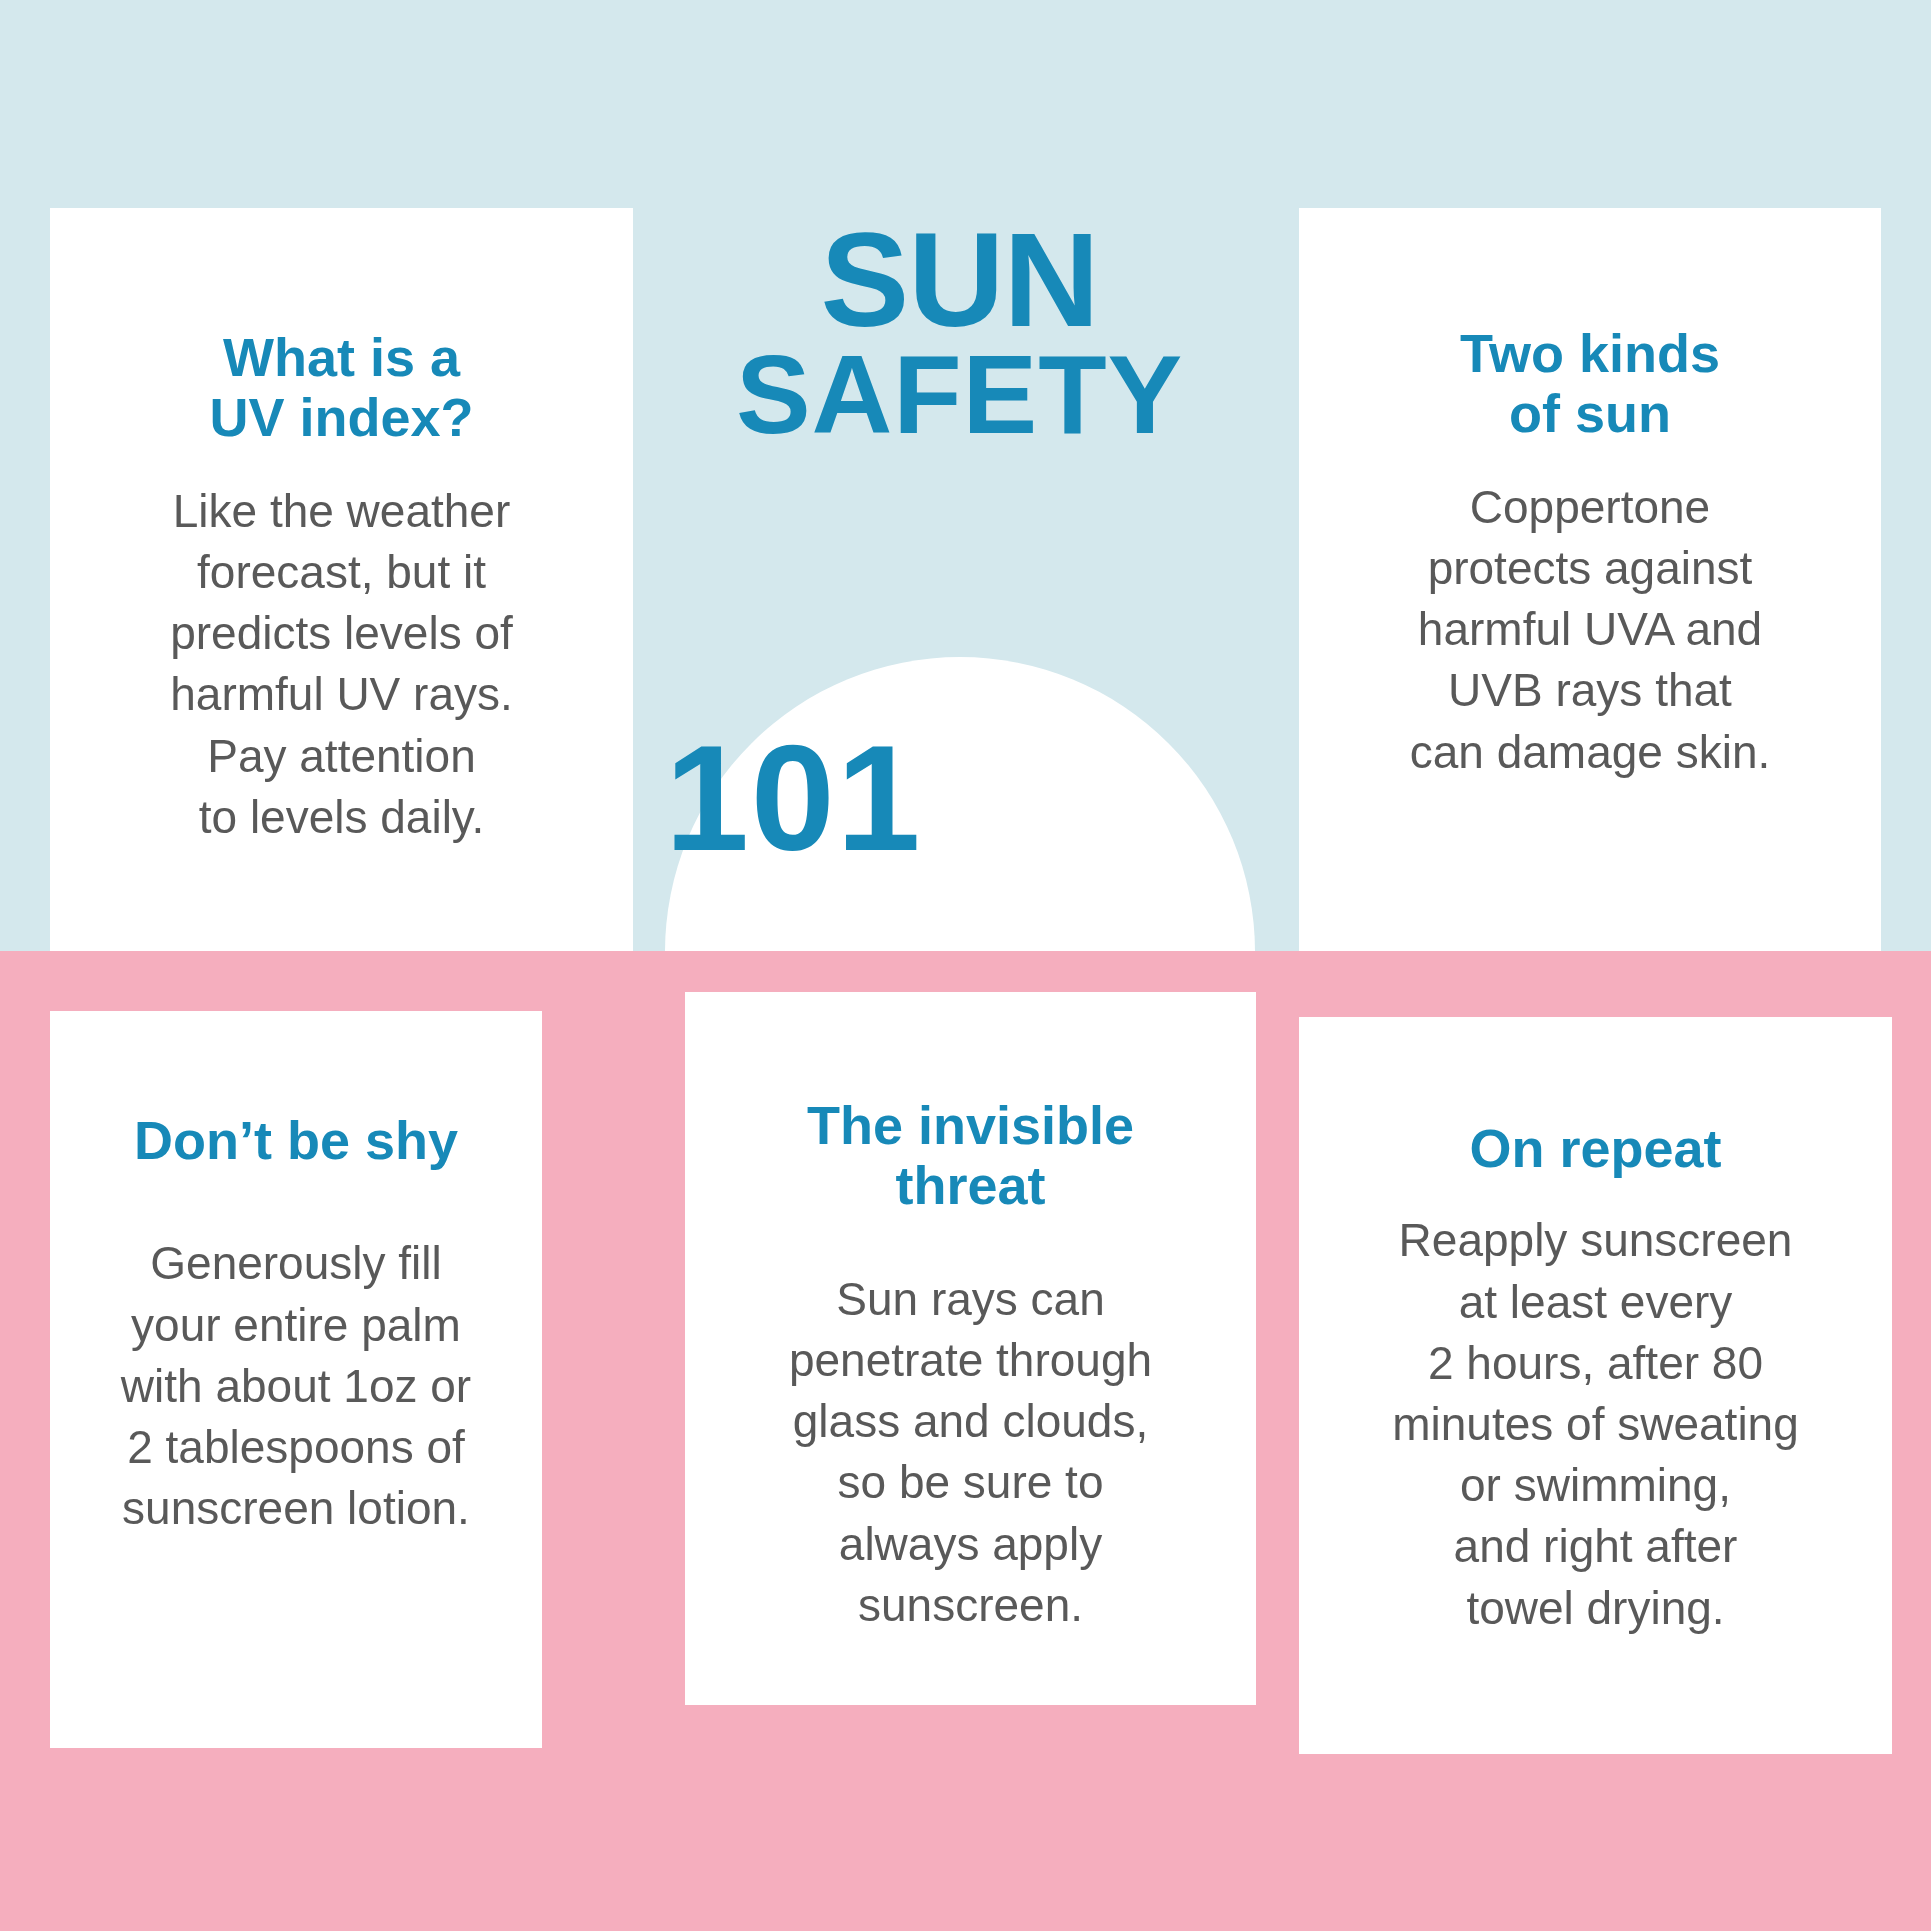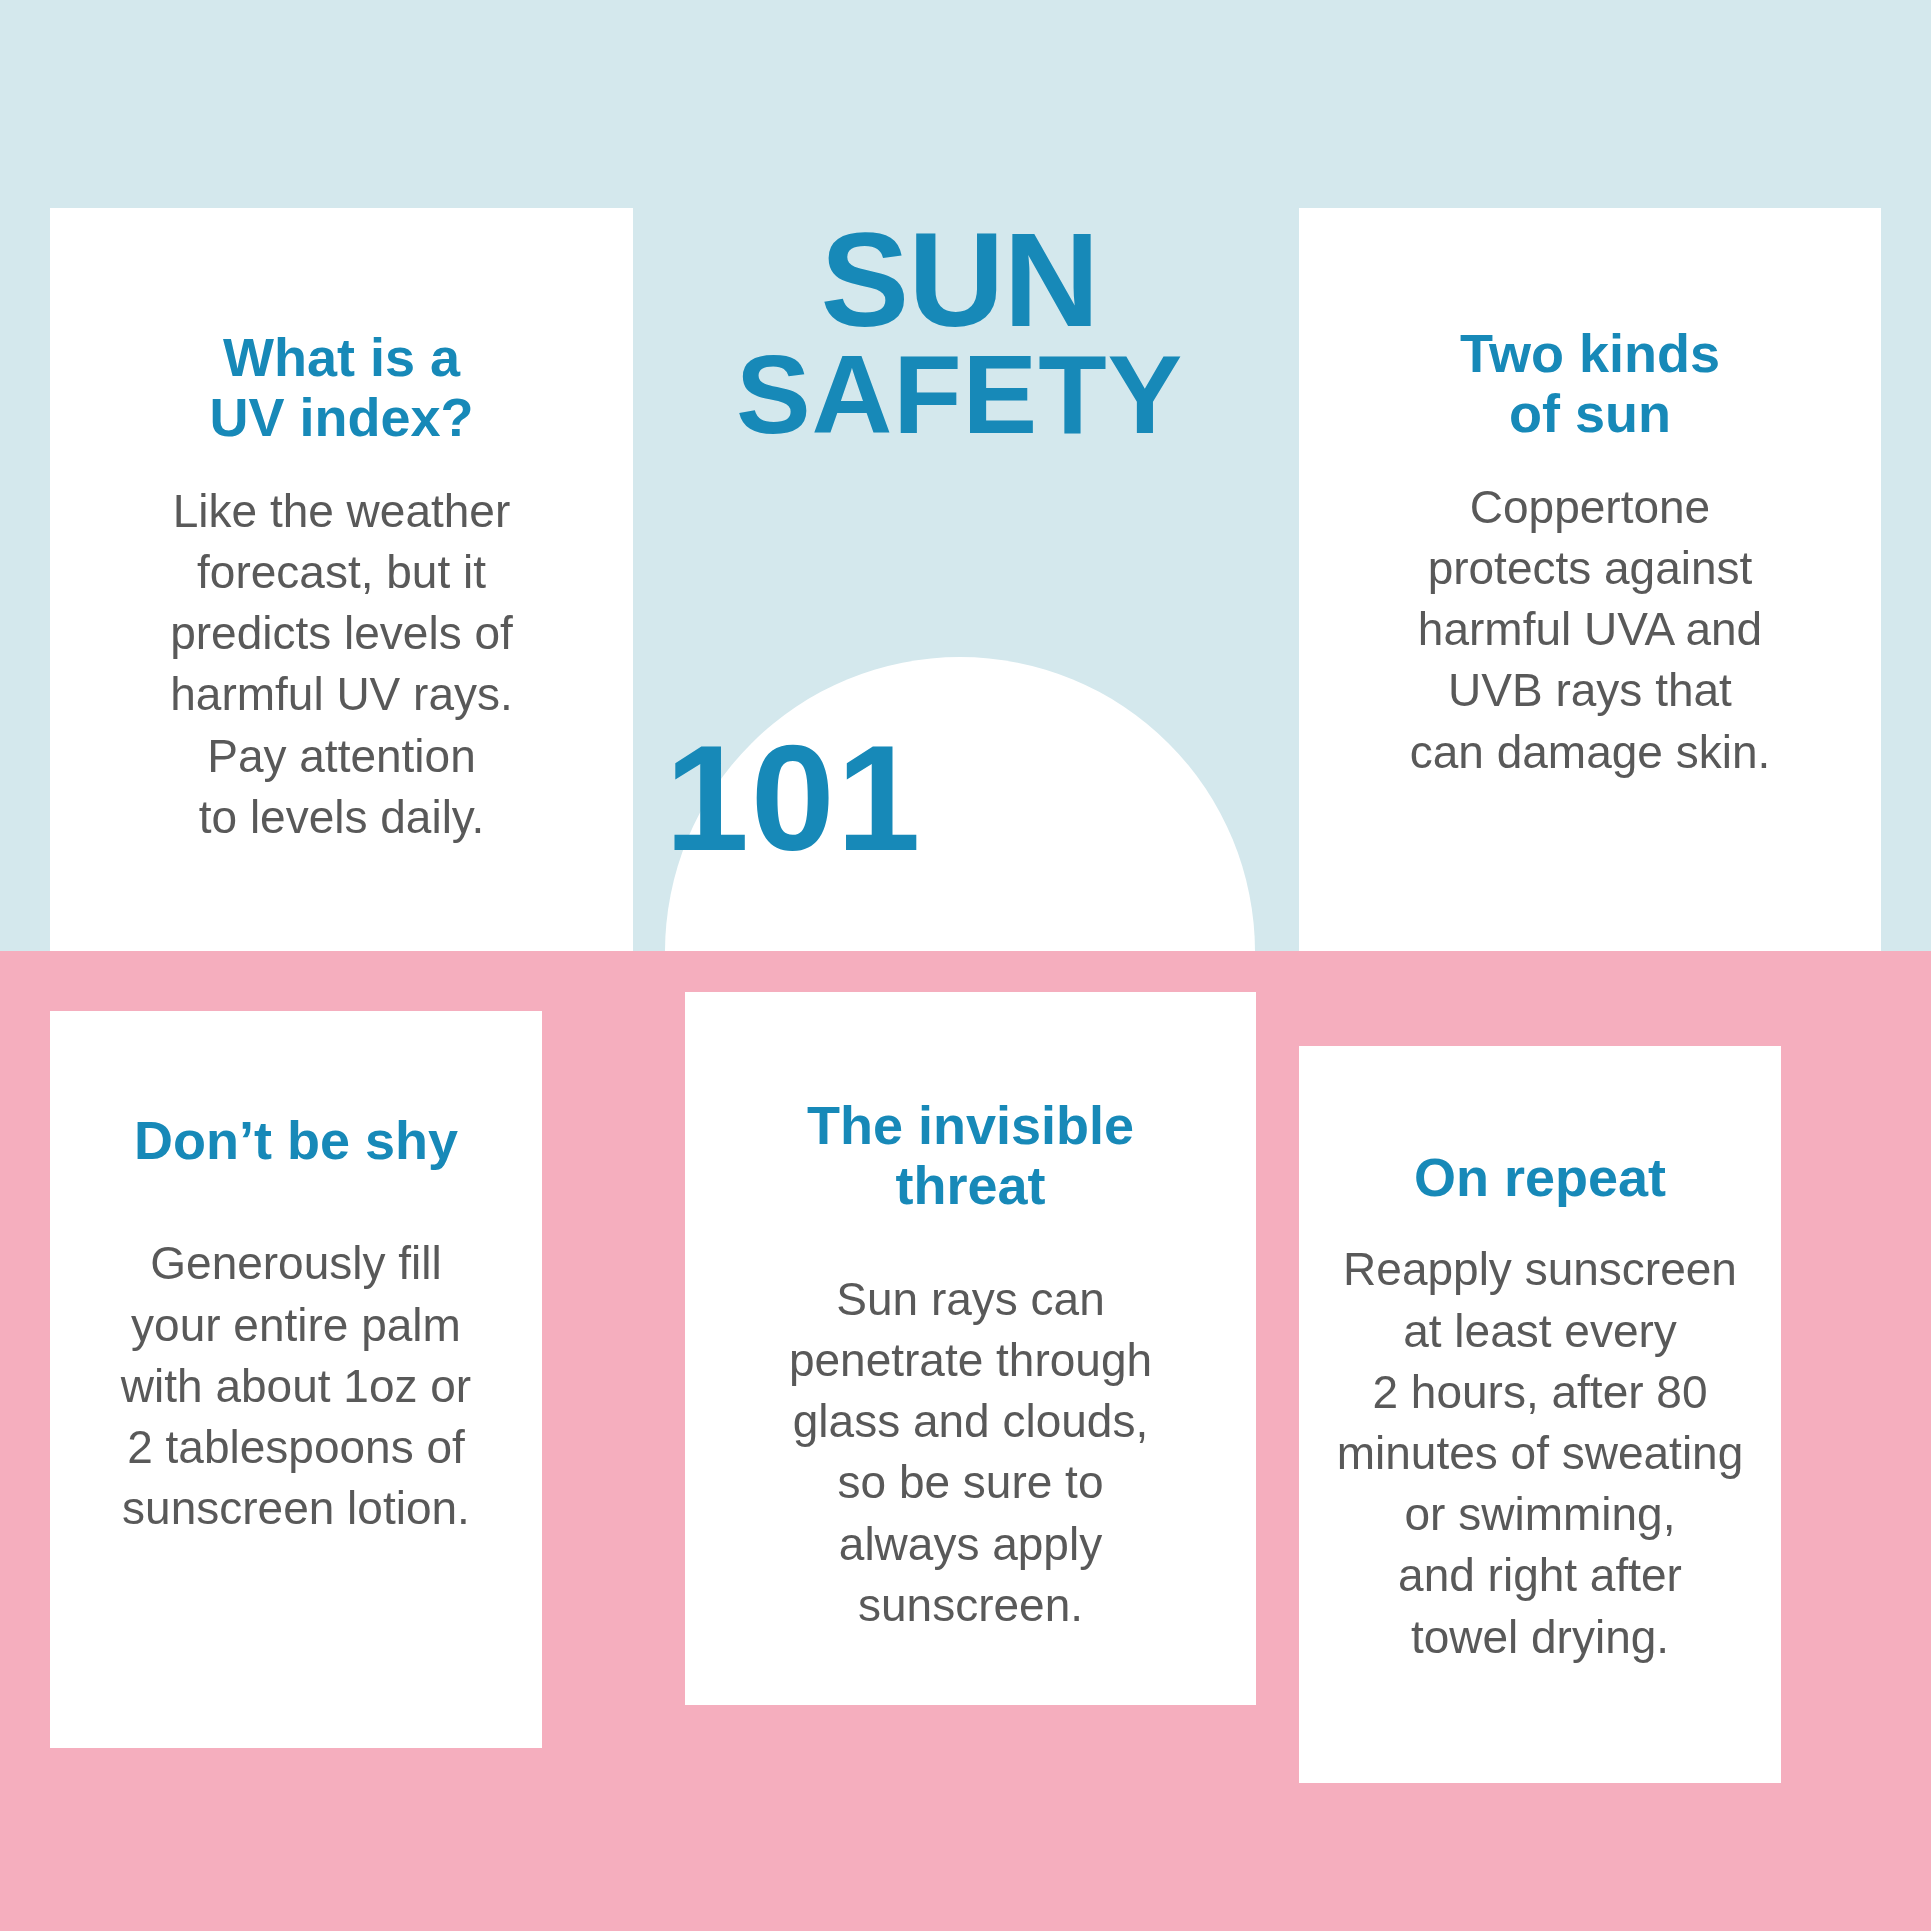--- a/index.html
+++ b/index.html
@@ -99,21 +99,21 @@
     text-align: center;
     margin: 0;
     white-space: pre-line;
   }
 
   
   #card-uv-index      { left: 50px;   top: 208px;  width: 583px;  height: 743px; }
   #card-two-kinds     { left: 1299px; top: 208px;  width: 582px;  height: 743px; }
   #card-dont-be-shy   { left: 50px;   top: 1011px; width: 492px;  height: 737px; }
   #card-invisible     { left: 685px;  top: 992px; width: 571px;  height: 713px; }
-  #card-on-repeat     { left: 1299px; top: 1046px; width: 482px;  height: 737px; }
+  #card-on-repeat     { left: 1299px; top: 1017px; width: 593px;  height: 737px; }
 
   #card-uv-index .card-title    { margin-top: 119px; }
   #card-uv-index .card-body     { margin-top: 33px; }
 
   #card-two-kinds .card-title   { margin-top: 115px; }
   #card-two-kinds .card-body    { margin-top: 33px; }
 
   #card-dont-be-shy .card-title { margin-top: 99px; }
   #card-dont-be-shy .card-body  { margin-top: 63px; }
 

